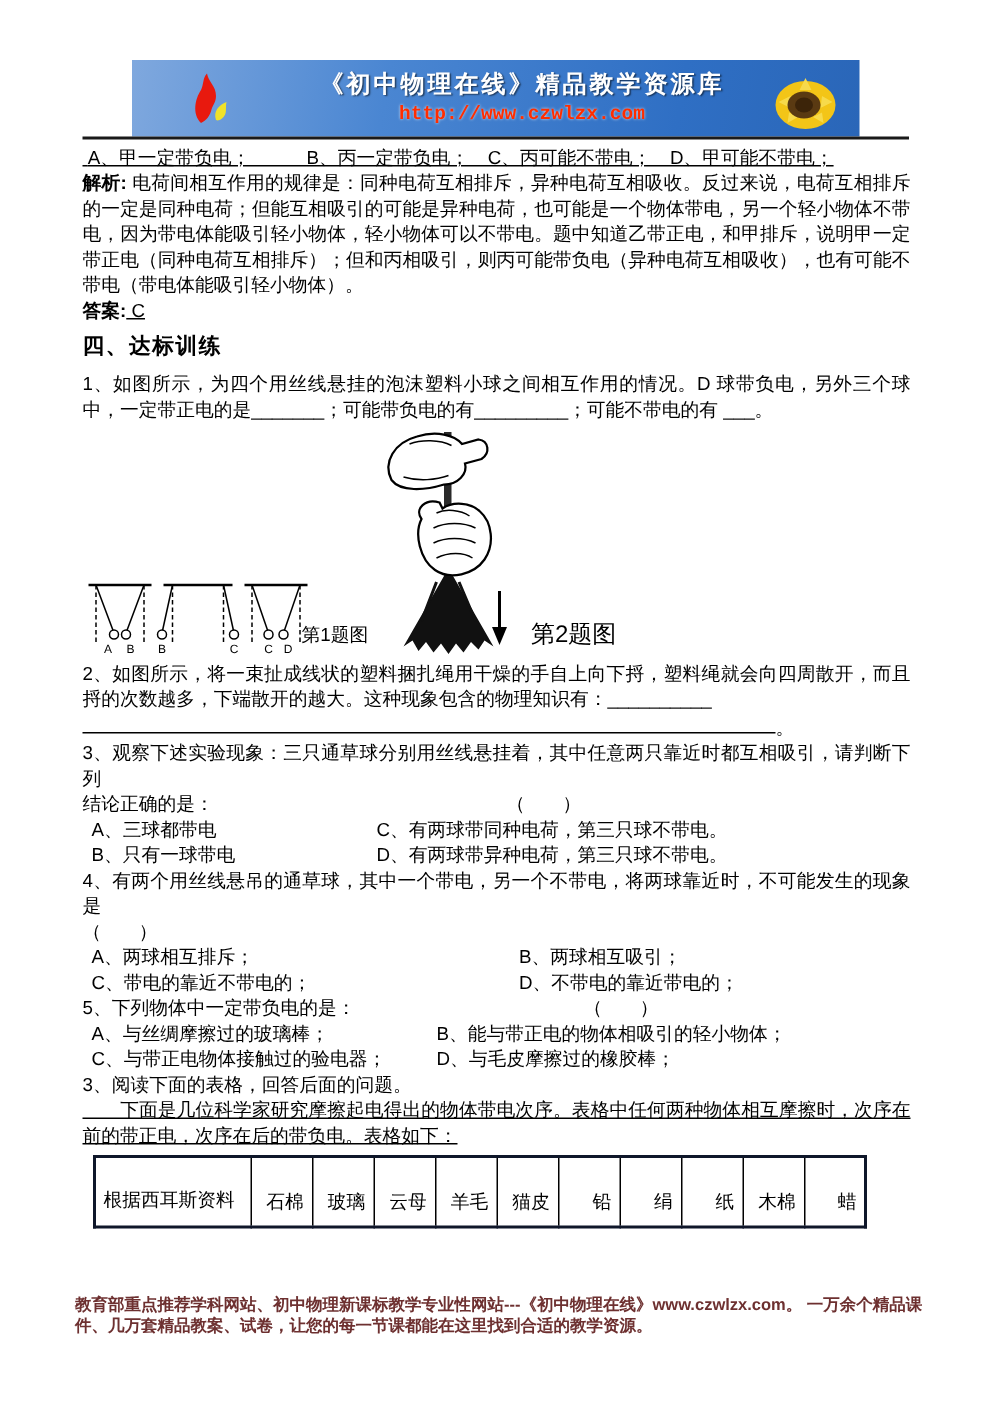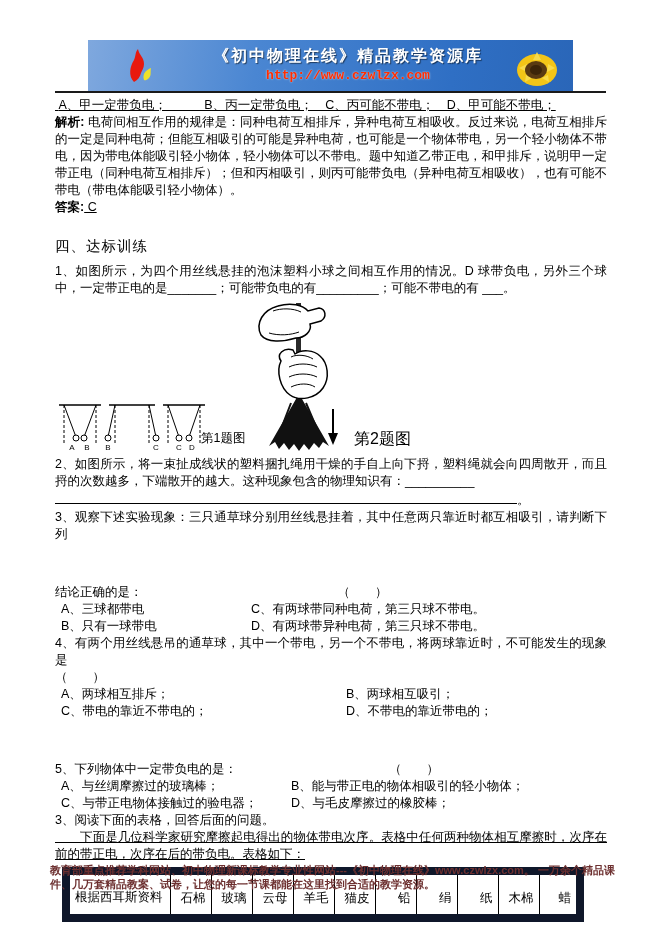--- a/index.html
+++ b/index.html
@@ -20,41 +20,41 @@
                 font-family:"Liberation Mono","DejaVu Sans Mono",monospace;
                 text-shadow:0 0 2px rgba(255,255,255,.8); white-space:nowrap; }
   .banner-flower { position:absolute; right:14px; top:8px; width:44px; height:44px; }
   .top-rule { position:absolute; left:55px; top:91px; width:551px; height:2px; background:#1a1a1a; }
 
   
   .content { position:absolute; left:55px; top:97px; width:552px; font-size:12.5px; line-height:17px; }
   .pre { white-space:pre-wrap;text-decoration:underline; }
   .para { text-align:justify; }
   b.inline-label { font-weight:bold; }
-  .section-title { font-weight:normal; font-size:14.5px; margin:22px 0 8px 0; letter-spacing:1px; }
+  .section-title { font-weight:bold; font-size:14.5px; margin:7px 0 8px 0; letter-spacing:1px; }
   .blank-line { display:inline-block; width:462px; border-bottom:1px solid #000; height:14px; }
 
   
   .figure-area { position:relative; height:153px; margin:2px 0 4px 0; }
   .fig1 { position:absolute; left:2px; top:100px; }
   .fig1-caption { position:absolute; left:146px; top:131px; font-size:12.5px; }
   .fig2 { position:absolute; left:196px; top:0; }
   .fig2-caption { position:absolute; left:299px; top:131px; font-size:16px; }
 
   
   .opt-row { display:flex; padding-left:6px; }
   .q3 .opt-a { width:190px; } .q4 .opt-a { width:285px; } .q5 .opt-a { width:230px; }
-  .bracket-line { display:flex;margin-top:41px; }
+  .bracket-line { display:flex; }
   .q3-bracket { margin-left:195px; } .q5-bracket { margin-left:152px; }
 
   
   table.seq { border-collapse:collapse; margin:4px 0 0 7px; }
   table.seq td { border:1px solid #000; font-size:12.5px; vertical-align:bottom;
                  padding:4px 5px 7px 5px; height:47px; }
-  table.seq { border:8px solid #0f172a; }
+  table.seq { border:2px solid #0f172a; }
   td.row-label { width:104px; vertical-align:top; line-height:19px; padding-top:5px; }
   td.mat { width:41px;text-align:right; }
 
   
   .footer { position:absolute; left:50px; top:864px; width:565px; color:#6d3030;
             font-size:11px; font-weight:bold; line-height:13.5px; }
 </style>
 </head>
 <body>
 

